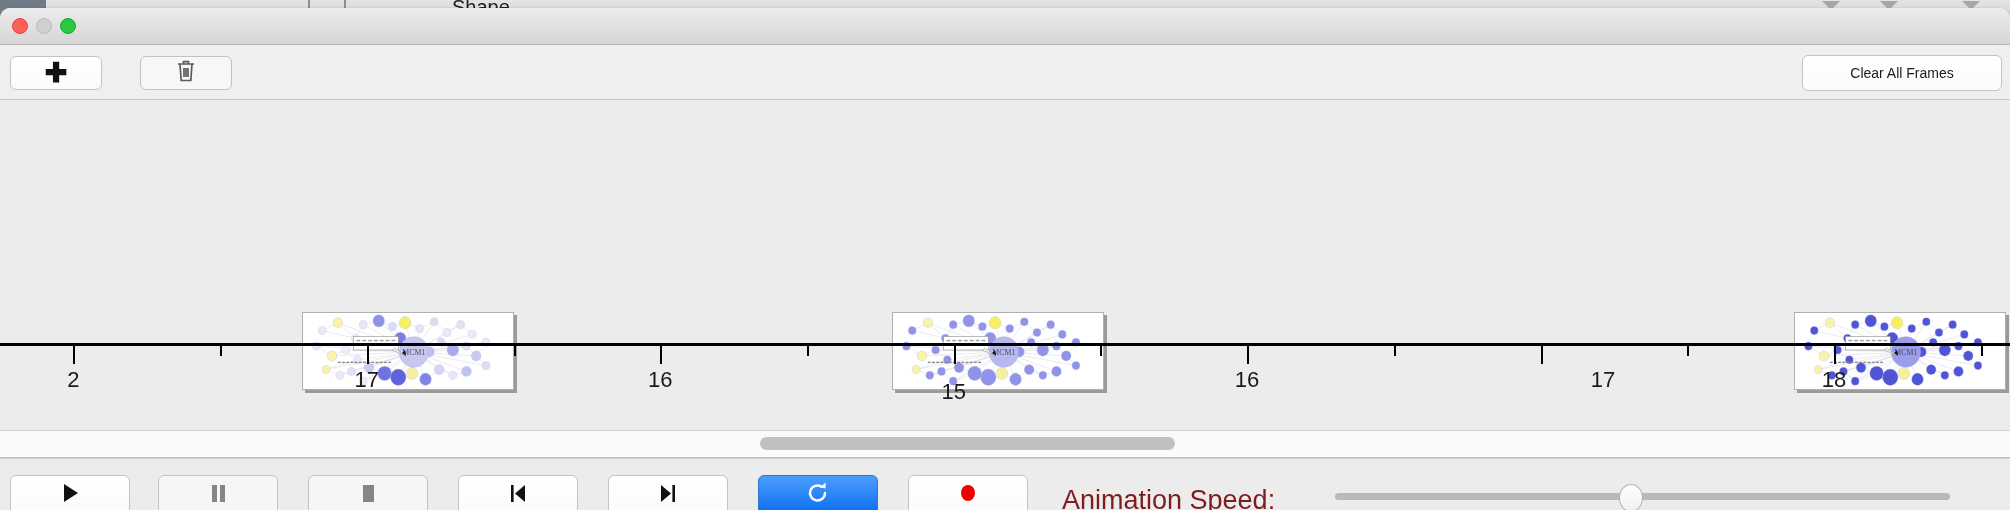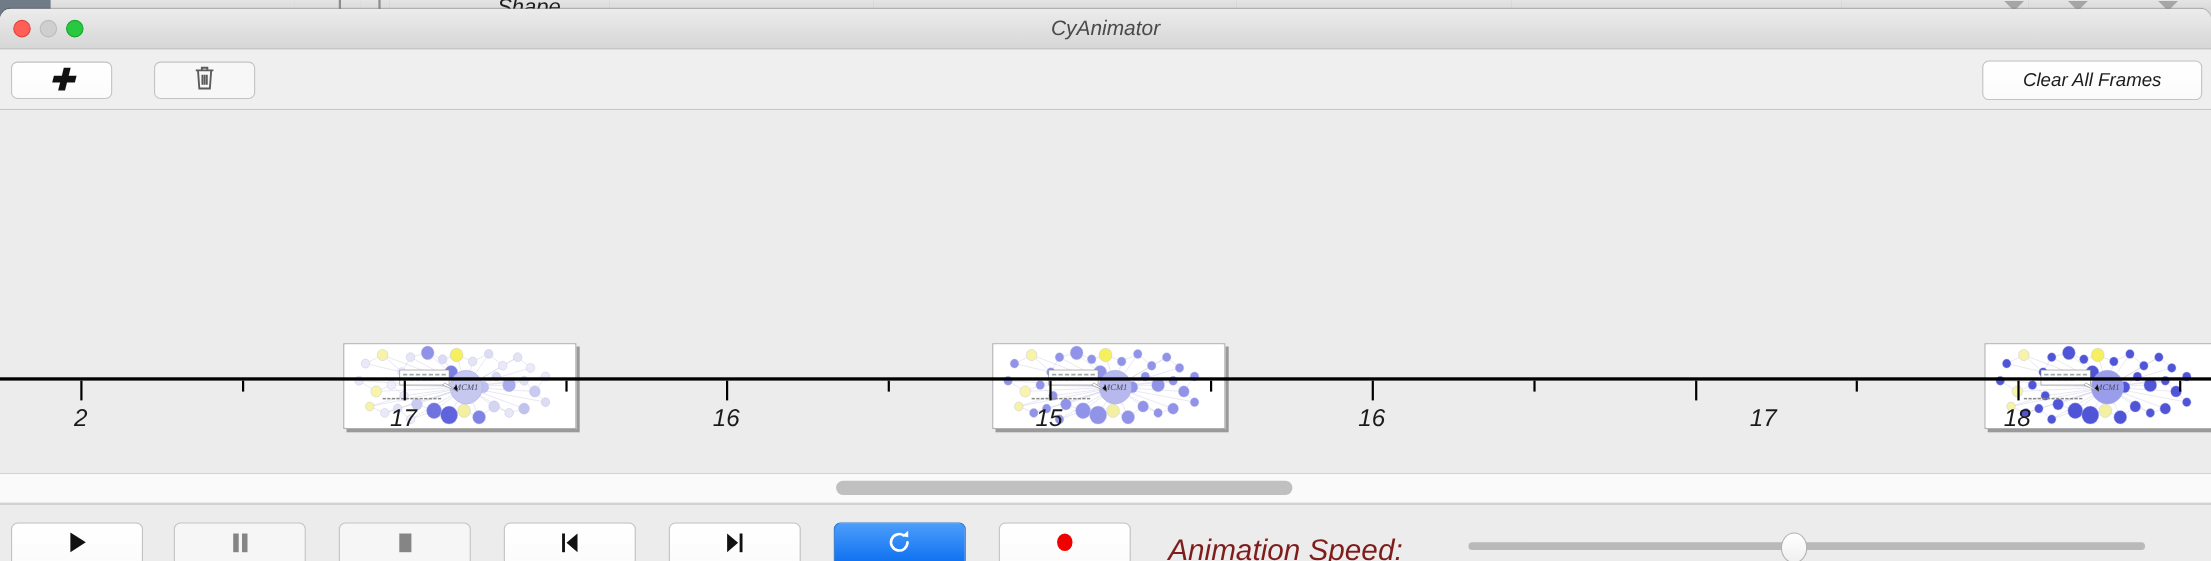--- a/index.html
+++ b/index.html
@@ -11,21 +11,20 @@
     width: 2010px;
     height: 510px;
     overflow: hidden;
     font-family: "Liberation Sans", sans-serif;
   }
   .app {
     position: relative;
     width: 2010px;
     height: 510px;
     overflow: hidden;
-    font-style: italic;
   }
 
   
   .bg-strip {
     position: absolute;
     left: 0; top: 0;
     width: 2010px; height: 16px;
     background: #f2f2f2;
     overflow: hidden;
   }
@@ -131,42 +130,42 @@
     left: 10px; top: 11px;
     width: 92px; height: 34px;
   }
   .btn-del {
     left: 140px; top: 11px;
     width: 92px; height: 34px;
   }
   .btn-clear {
     right: 8px; top: 10px;
     width: 200px; height: 36px;
-    font-size: 17px;
+    font-size: 14px;
     color: #1b1b1b;
     font-family: "Liberation Sans", sans-serif;
   }
   .plus-glyph {
     font-size: 27px;
     font-weight: bold;
     line-height: 1;
     color: #111;
   }
 
   
   .timeline {
     position: relative;
     height: 330px;
     background: #ececec;
     border-bottom: 1px solid #d2d2d2;
     overflow: hidden;
   }
   .frames-layer {
     position: absolute;
-    left: 14px; top: 0;
+    left: 4px; top: 0;
     width: 1774px; height: 243px; padding-left: 32px;
   }
   .frame {
     position: absolute;
     width: 212px; height: 78px;
     box-sizing: border-box;
     background: #ffffff;
     border: 1px solid #b0b0b0;
     box-shadow: 3px 3px 0 #9a9a9a;
     overflow: hidden;
@@ -314,21 +313,20 @@
   </div>
 
   <div class="window">
 
     <div class="titlebar">
       <div class="traffic">
         <div class="light close"></div>
         <div class="light min"></div>
         <div class="light zoom"></div>
       </div>
-      <div class="title-text">CyAnimator</div>
     </div>
 
     <div class="toolbar">
       <div class="btn btn-add">
         <span class="plus-glyph">✚</span>
       </div>
       <div class="btn btn-del flat">
         <span>
           <svg width="22" height="26" viewBox="0 0 22 26" fill="none" stroke="#5b5b5b" stroke-width="1.7">
             <path d="M3 6 h16"></path>
@@ -794,21 +792,21 @@
       <div class="axis">
         <div class="axis-line"></div>
         <div id="ticks">
             <div class="tick major" style="left: 73.3577px;"></div>
             <div class="tick-label" style="left: 73.3577px;">2</div>
             <div class="tick major" style="left: 366.788px;"></div>
             <div class="tick-label" style="left: 366.788px;">17</div>
             <div class="tick major" style="left: 660.219px;"></div>
             <div class="tick-label" style="left: 660.219px;">16</div>
             <div class="tick major" style="left: 953.65px;"></div>
-            <div class="tick-label" style="left: 953.65px;">15</div>
+            <div class="tick-label" style="left: 953.65px; margin-top: 12px;">15</div>
             <div class="tick major" style="left: 1247.08px;"></div>
             <div class="tick-label" style="left: 1247.08px;">16</div>
             <div class="tick major" style="left: 1540.51px;"></div>
             <div class="tick-label" style="left: 1603px;">17</div>
             <div class="tick major" style="left: 1833.94px;"></div>
             <div class="tick-label" style="left: 1833.94px;">18</div>
             <div class="tick minor" style="left: 220.073px;"></div>
             <div class="tick minor" style="left: 513.504px;"></div>
             <div class="tick minor" style="left: 806.934px;"></div>
             <div class="tick minor" style="left: 1100.36px;"></div>

